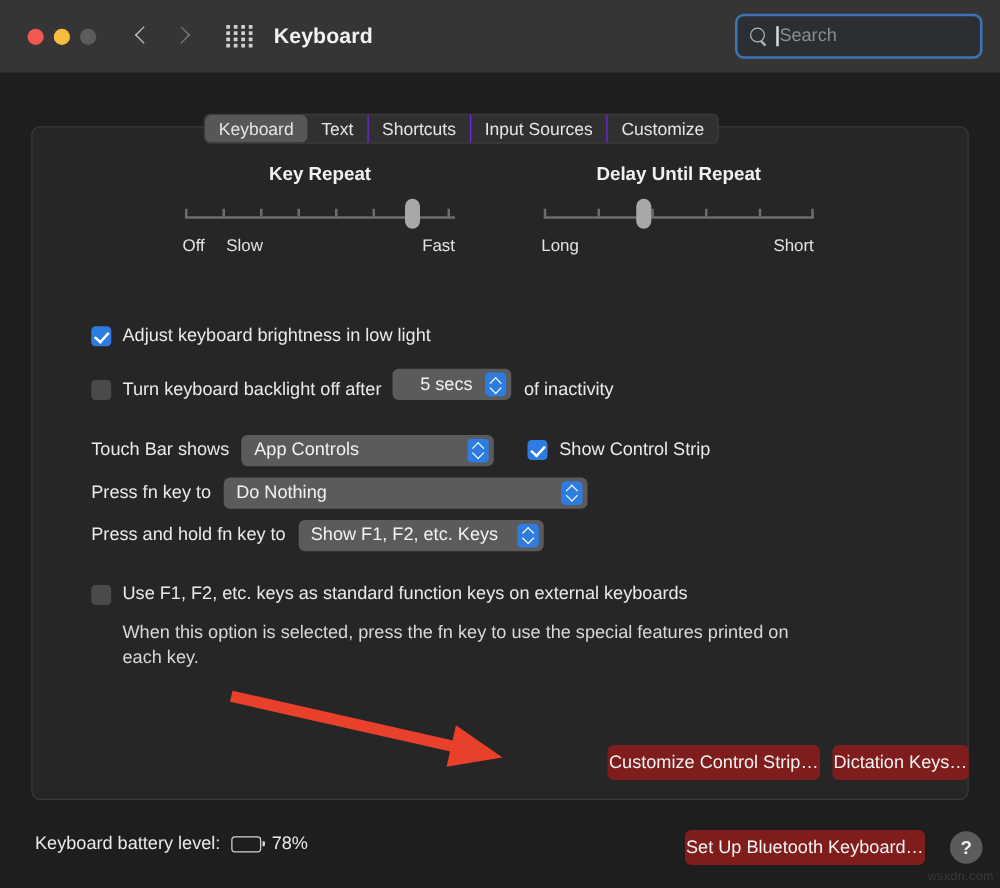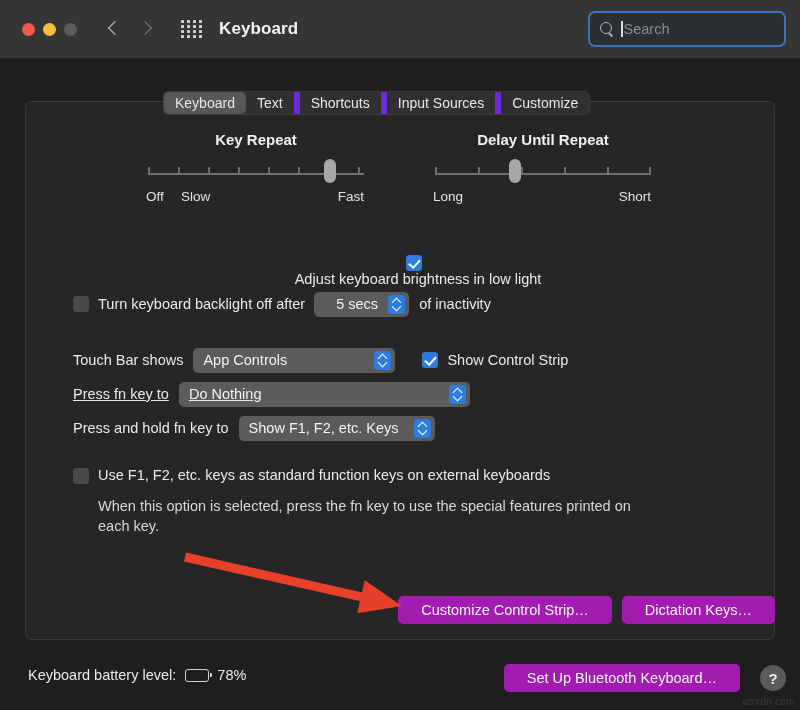--- a/index.html
+++ b/index.html
@@ -85,21 +85,21 @@
     position: absolute; left: 163px; top: 91px;
     display: flex; align-items: stretch; height: 24px;
     background: #303030;
     border-radius: 5px;
     border: 1px solid #3c3c3c;
     overflow: hidden;
   }
   .tab {
     display: flex; align-items: center; justify-content: center;
     padding: 0 11px; font-size: 14px; color: #e6e6e6;
-    border-right: 6px solid #6d28d9;
+    border-right: 1px solid #6d28d9;
   }
   .tab:last-child { border-right: none; }
   .tab.active { background: #575757; border-radius: 5px; border-right: none; font-weight: normal; }
 
   
   .sliders { position: absolute; left: 0; top: 131px; width: 750px; }
   .sgroup { position: absolute; width: 216px; }
   .sgroup.left { left: 148px; }
   .sgroup.right { left: 435px; }
   .slabel { text-align: center; font-size: 15px; color: #f0f0f0; font-weight: bold; margin-bottom: 17px; }
@@ -152,24 +152,24 @@
     width: 6px; height: 6px;
     border-left: 1.6px solid #fff; border-top: 1.6px solid #fff;
   }
   .stepper::before { top: 4.5px; transform: rotate(45deg); }
   .stepper::after { top: 8.5px; transform: rotate(-135deg); }
 
   .helptext { color: #d8d8d8; font-size: 14.5px; line-height: 20px; }
 
   
   .btn {
-    background: #a21caf; color: #f3f3f3; border: none;
+    background: #7f1d1d; color: #f3f3f3; border: none;
     border-radius: 5px; font-size: 14.5px;
     font-family: "Liberation Sans", sans-serif;
-    padding: 6px 23px; white-space: nowrap;
+    padding: 6px 1px; white-space: nowrap;
   }
   .btnrow { position: absolute; right: 25px; top: 596px; display: flex; gap: 10px; }
 
   
   .bottom { position: absolute; left: 0; top: 660px; width: 800px; height: 42px; }
   .batt { position: absolute; left: 28px; top: 7px; display: flex; align-items: center; font-size: 14.5px; color: #eaeaea; }
   .batticon {
     width: 24px; height: 13px; border: 1.6px solid #d2d2d2; border-radius: 3px;
     margin: 0 8px 0 9px; position: relative; padding: 1.5px;
   }
@@ -282,46 +282,46 @@
     <div class="endlabels">
       <span style="left:-2px">Long</span>
       <span style="right:0px">Short</span>
     </div>
   </div>
 
 </div>
 
 <div class="form">
 
-  <div class="row" style="height:27px;flex-direction:column;">
+  <div class="row" style="height:27px;">
     <span class="cb on"></span>
     <span>Adjust keyboard brightness in low light</span>
   </div>
 
-  <div class="row" style="height:32px; margin-top:6px;">
+  <div class="row" style="height:32px; margin-top:6px;align-items:flex-end;">
     <span class="cb off"></span>
     <span>Turn keyboard backlight off after</span>
     <span class="sel" style="margin-left:9px; width:95px;padding-left:22px;">
       <span class="txt">5 secs</span>
       <span class="stepper" style="position:absolute; right:4px;"></span>
     </span>
     <span style="margin-left:10px;">of inactivity</span>
   </div>
 
   <div class="row" style="height:34px; margin-top:23px;">
     <span>Touch Bar shows</span>
     <span class="sel" style="margin-left:10px; width:202px;">
       <span class="txt">App Controls</span>
       <span class="stepper" style="position:absolute; right:4px;"></span>
     </span>
     <span class="cb on" style="margin-left:27px;"></span>
     <span>Show Control Strip</span>
   </div>
 
-  <div class="row" style="height:34px;text-decoration:underline;">
+  <div class="row" style="height:34px;">
     <span>Press fn key to</span>
     <span class="sel" style="margin-left:10px; width:291px;">
       <span class="txt">Do Nothing</span>
       <span class="stepper" style="position:absolute; right:4px;"></span>
     </span>
   </div>
 
   <div class="row" style="height:34px;">
     <span>Press and hold fn key to</span>
     <span class="sel" style="margin-left:10px; width:196px;">

